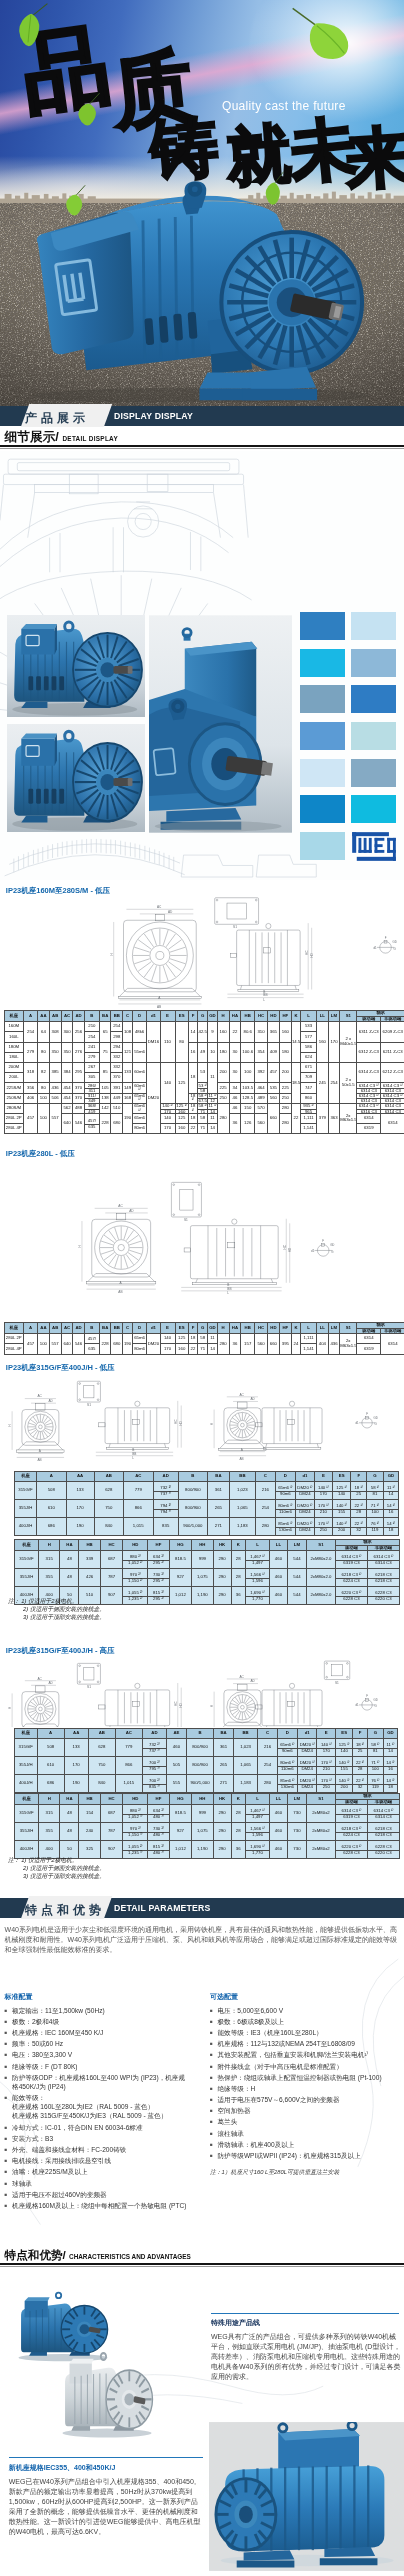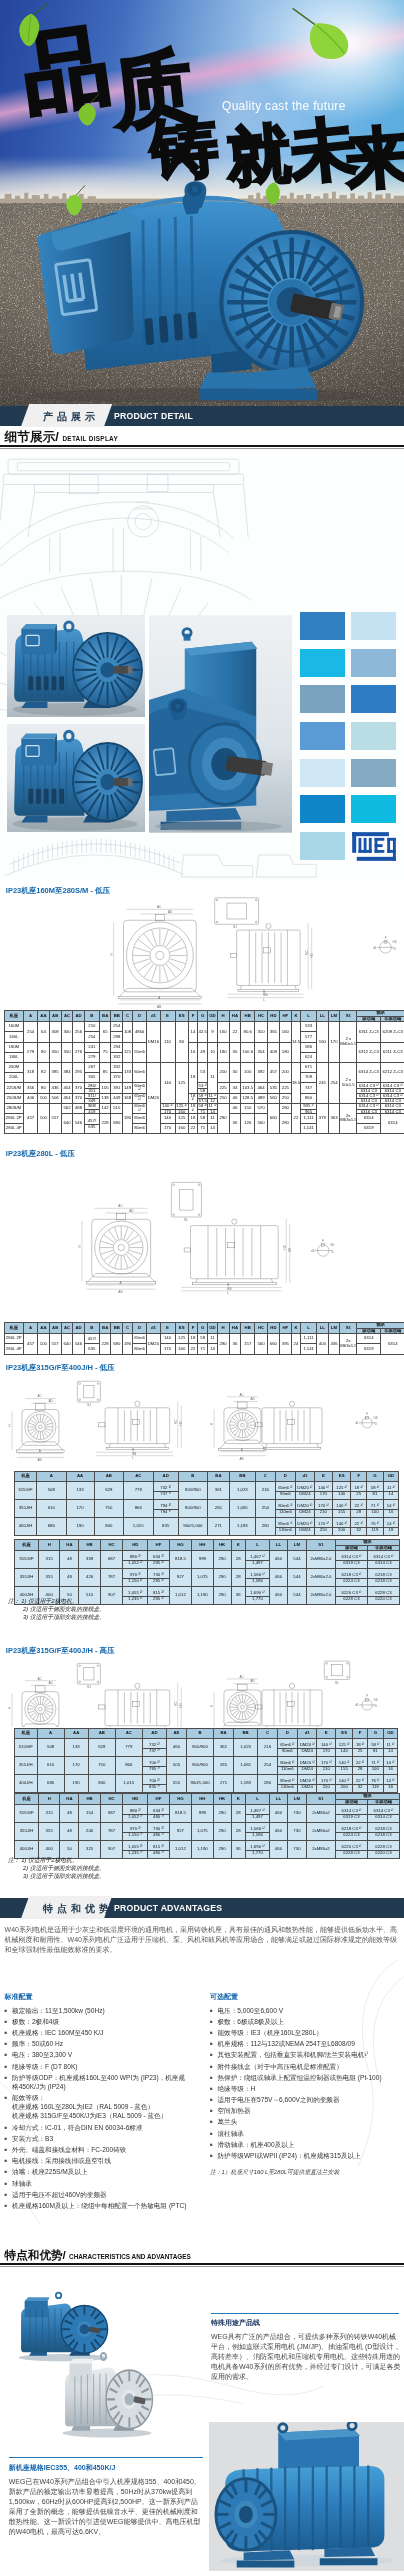--- a/index.html
+++ b/index.html
@@ -1,21 +1,21 @@
 <!DOCTYPE html>
 <html style="font-size:9.2px"><head>
 <meta charset="utf-8">
 <style>
   html,body{margin:0;padding:0;}
   body{font-family:"Liberation Sans",sans-serif;}
   #page{position:relative;width:404px;height:2576px;background:#fff;overflow:hidden;}
   .abs{position:absolute;}
   .bar{position:absolute;left:0;width:404px;height:19.6px;background:#223a50;}
   .bar .para{position:absolute;left:25.4px;top:-2.3px;width:83px;height:23px;background:#f0f0f0;transform:skewX(-20deg);}
-  .bar .cn{position:absolute;left:43px;top:4px;font-size:10px;font-weight:bold;color:#243c52;letter-spacing:4px;}
+  .bar .cn{position:absolute;left:25px;top:4px;font-size:12px;font-weight:bold;color:#243c52;letter-spacing:4px;}
   .bar .en{position:absolute;left:114px;top:5.2px;font-size:8.7px;font-weight:bold;color:#fff;letter-spacing:0.2px;}
   .btitle{font-size:7.5px;font-weight:bold;color:#1467ac;}
   table{border-collapse:collapse;table-layout:fixed;}
   td{border:0.6px solid #4d4d4d;font-weight:normal;text-align:center;vertical-align:middle;color:#111;padding:0;overflow:hidden;}
   .t1{font-size:4.3px;line-height:4.6px;}
   .t1 td{height:9.2px;}
   .t1 tr.hd td{background:#a9cbdf;font-weight:bold;height:4.6px;}
   .t3{font-size:4.3px;line-height:4.6px;}
   .t3 td{height:17px;background:#cfe6f2;}
   .t3 tr.hd td{background:#a9cbdf;font-weight:bold;height:9.2px;}
@@ -224,21 +224,21 @@
       <path d="M390 362 h130 v20 h-130 z" fill="#1d5d92"></path>
 
       <path d="M292 30 q-8 -26 16 -28 q26 0 18 28 l-6 18 -22 2 z" fill="#1c5d92"></path>
       <circle cx="308" cy="16" r="9" fill="none" stroke="#16507e" stroke-width="8"></circle>
     </svg>
   </div>
 
   <div class="bar" style="top:406px;">
     <div class="para"></div>
     <div class="cn">产品展示</div>
-    <div class="en">PRODUCT DETAIL</div>
+    <div class="en">DISPLAY DISPLAY</div>
   </div>
 
   <div class="abs" style="left:4.6px;top:429px;font-size:12.7px;font-weight:bold;color:#111;">细节展示/ <span style="font-size:6.4px;letter-spacing:0.3px;">DETAIL DISPLAY</span></div>
   <div class="abs" style="left:0;top:445px;width:404px;height:1.7px;background:#141414;"></div>
   <div class="abs" style="left:0;top:448px;width:404px;height:0.6px;background:#999;"></div>
 
   <div class="abs" id="panel" style="left:0;top:451px;width:404px;height:429px;background:#fdfefe;">
 
     <svg class="abs" style="left:0;top:0;" width="404" height="429" viewBox="0 0 700 743">
         <g stroke="#ccd4dc" stroke-width="1.1" fill="none">
@@ -2388,21 +2388,21 @@
       <path d="M-20 260 Q60 300 40 420 Q30 470 70 520"></path>
       <path d="M10 300 Q80 340 60 440"></path>
       <path d="M150 800 Q260 760 400 800 Q500 830 560 800"></path>
       <path d="M180 830 Q280 800 420 830"></path>
     </g>
   </svg>
 
   <div class="bar" style="top:1898px;">
     <div class="para"></div>
     <div class="cn">特点和优势</div>
-    <div class="en">PRODUCT ADVANTAGES</div>
+    <div class="en">DETAIL PARAMETERS</div>
   </div>
 
   <div class="abs" style="left:4.6px;top:1925px;width:398px;font-size:7px;color:#555;line-height:10px;">W40系列电机是适用于少灰尘和低湿度环境的通用电机，采用铸铁机座，具有最佳的通风和散热性能，能够提供低振动水平、高机械刚度和耐用性。W40系列电机广泛适用于压缩机、泵、风机和鼓风机等应用场合，能够满足或超过国际标准规定的能效等级和全球强制性最低能效标准的要求。</div>
 
   <div class="abs" style="left:4.6px;top:1992px;width:201px;">
       <div class="cfgtitle">标准配置</div>
       <div class="li"><span class="bu">■</span>额定输出：11至1,500kw (50Hz)</div>
       <div class="li"><span class="bu">■</span>极数：2极和4级</div>
       <div class="li"><span class="bu">■</span>机座规格：IEC 160M至450 K/J</div>
       <div class="li"><span class="bu">■</span>频率：50或60 Hz</div>

